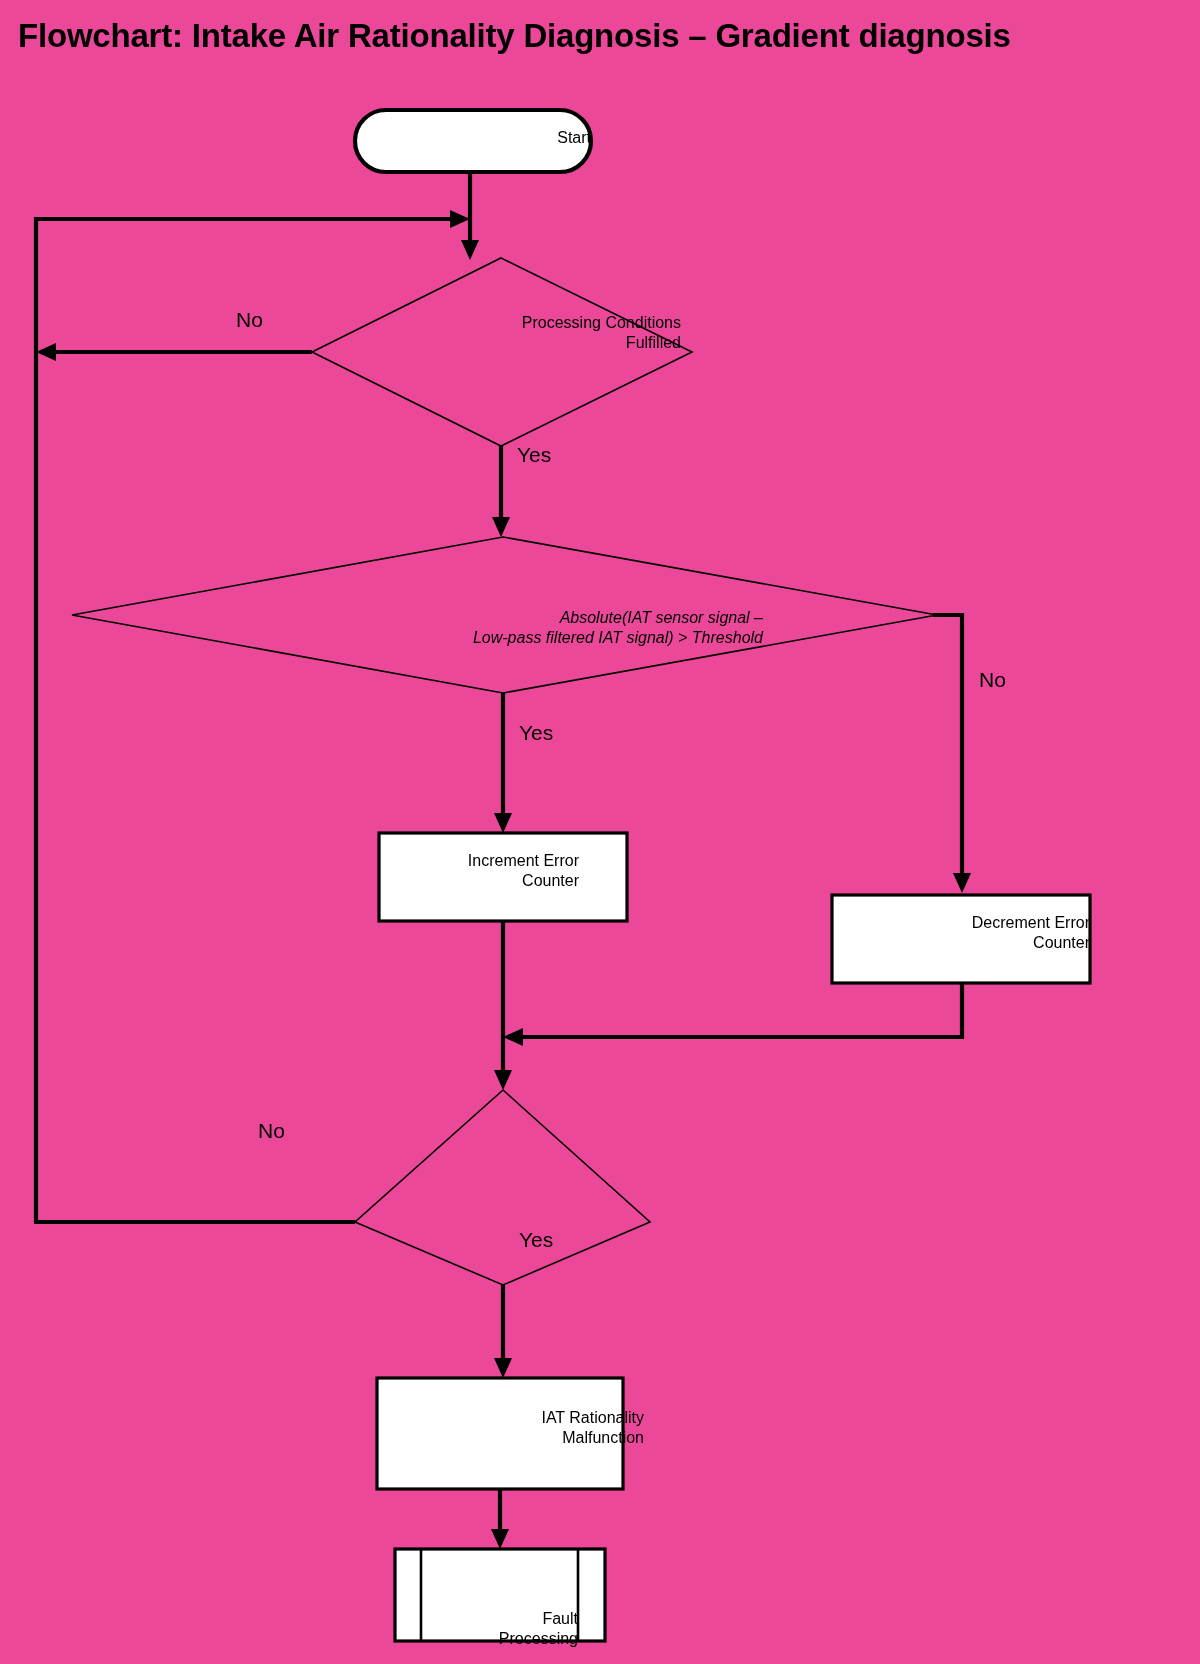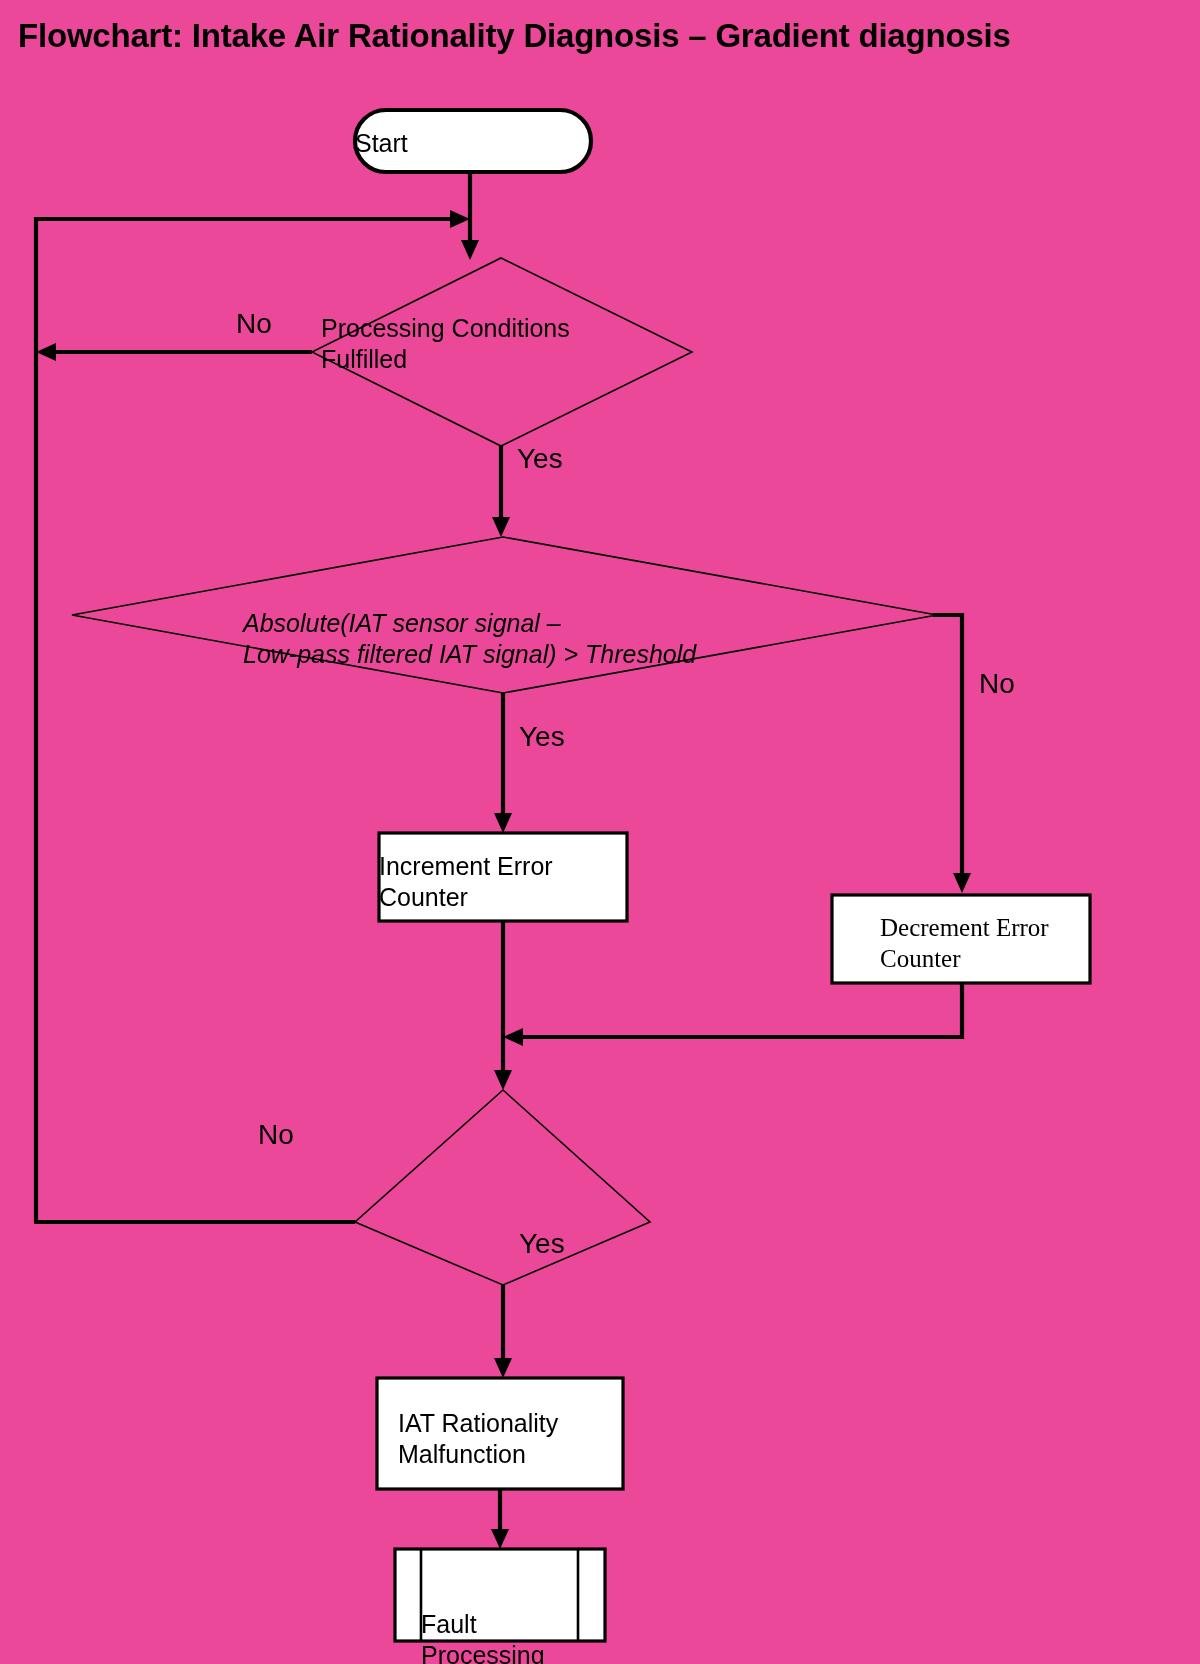--- a/index.html
+++ b/index.html
@@ -32,30 +32,30 @@
   }
   #diagram {
     position: absolute;
     left: 0;
     top: 0;
     width: 1200px;
     height: 1664px;
   }
   .node-label {
     position: absolute;
-    text-align: left;
-    font-size: 25px;
+    text-align: right;
+    font-size: 16px;
     line-height: 1.22;
     font-family: "Liberation Sans", sans-serif;
     pointer-events: none;
     white-space: pre-line;
   }
   .edge-label {
     position: absolute;
-    font-size: 28px;
+    font-size: 21px;
     font-family: "Liberation Sans", sans-serif;
     white-space: nowrap;
   }
   svg { display: block; }
   .thin { fill: none; stroke: #000000; stroke-width: 1.6; }
   .thick { fill: none; stroke: #000000; stroke-width: 4.2; }
   .box { fill: #ffffff; stroke: #000000; stroke-width: 3.2; }
   .subbar { fill: none; stroke: #000000; stroke-width: 2.6; }
   .pill { fill: #ffffff; stroke: #000000; stroke-width: 4.2; }
   .ahead { fill: #000000; stroke: none; }
@@ -126,21 +126,21 @@
 
   <div class="node-label" style="left:321px; top:313px; width:360px;">Processing Conditions
 Fulfilled</div>
 
   <div class="node-label" style="left:243px; top:608px; width:520px;font-style:italic;">Absolute(IAT sensor signal –
 Low-pass filtered IAT signal) &gt; Threshold</div>
 
   <div class="node-label" style="left:379px; top:851px; width:200px;">Increment Error
 Counter</div>
 
-  <div class="node-label" style="left:880px; top:913px; width:258px;font-family:Liberation Serif, serif;">Decrement Error
+  <div class="node-label" style="left:832px; top:913px; width:258px;">Decrement Error
 Counter</div>
 
 
   <div class="node-label" style="left:377px; top:1408px; width:246px;padding-left:21px;">IAT Rationality
 Malfunction</div>
 
   <div class="node-label" style="left:421px; top:1569px; width:157px;margin-top:40px;">Fault
 Processing</div>
 
   <div class="edge-label" style="left:236px; top:308px;">No</div>

